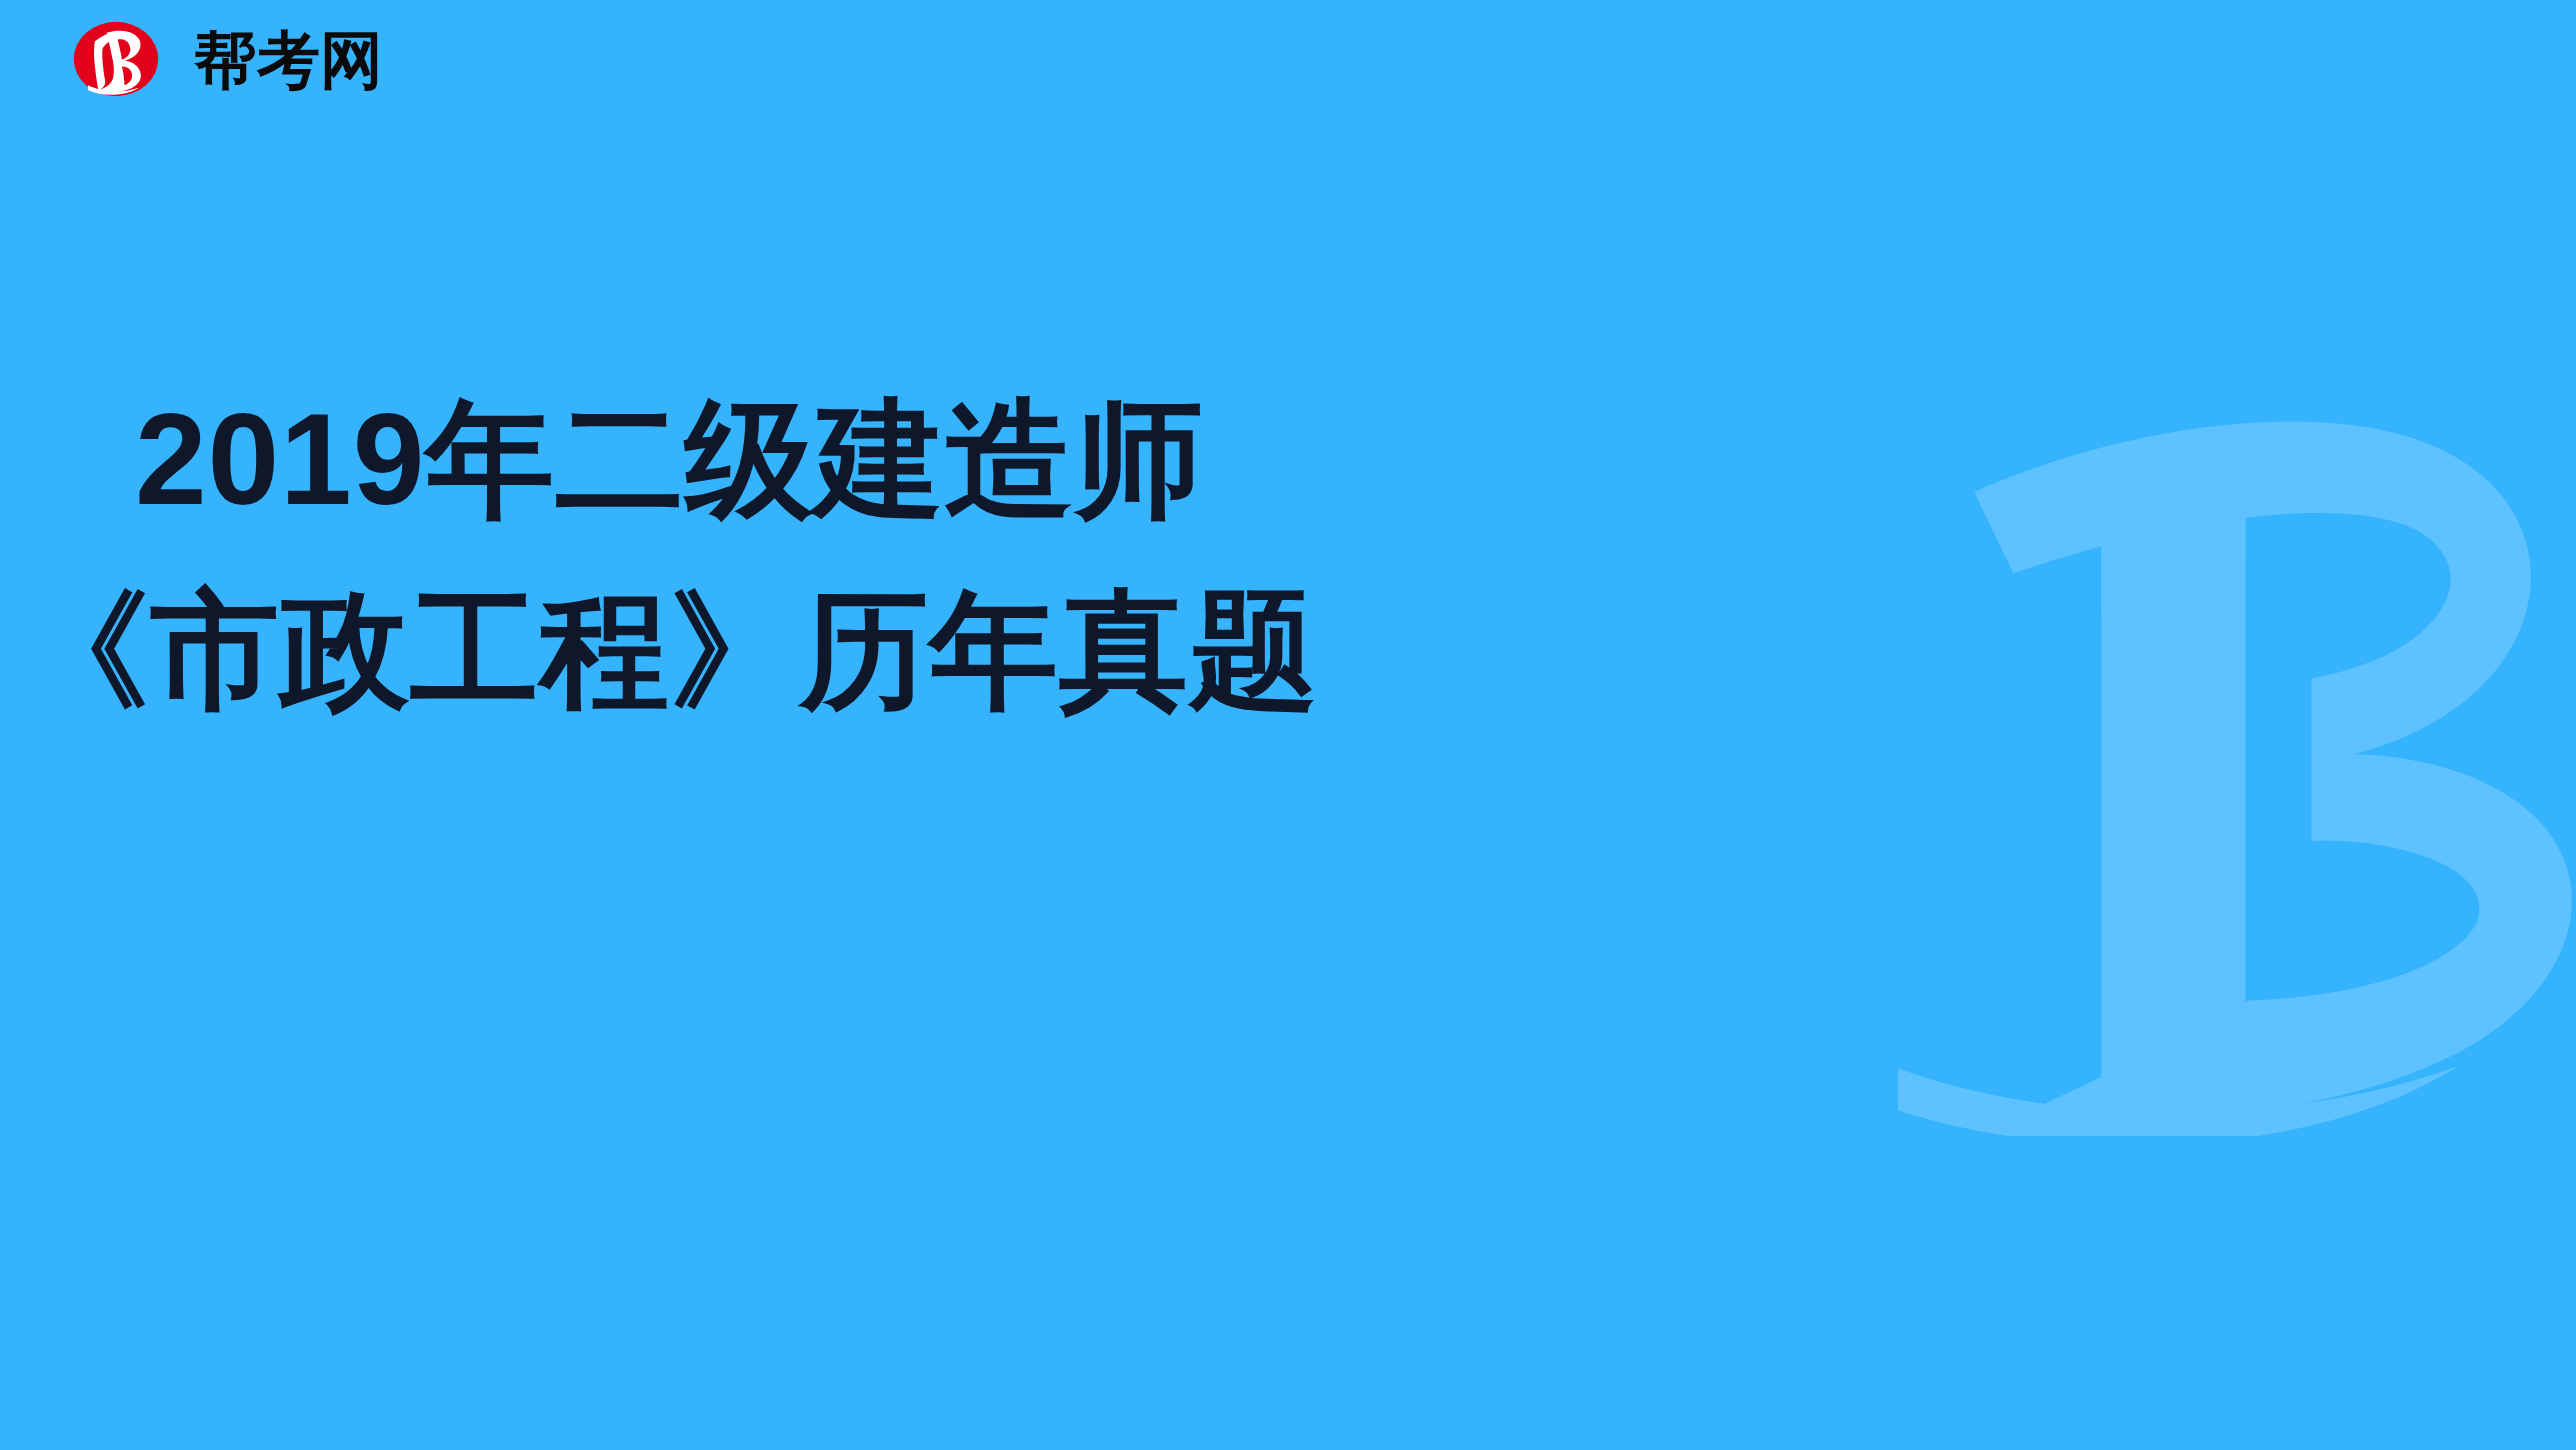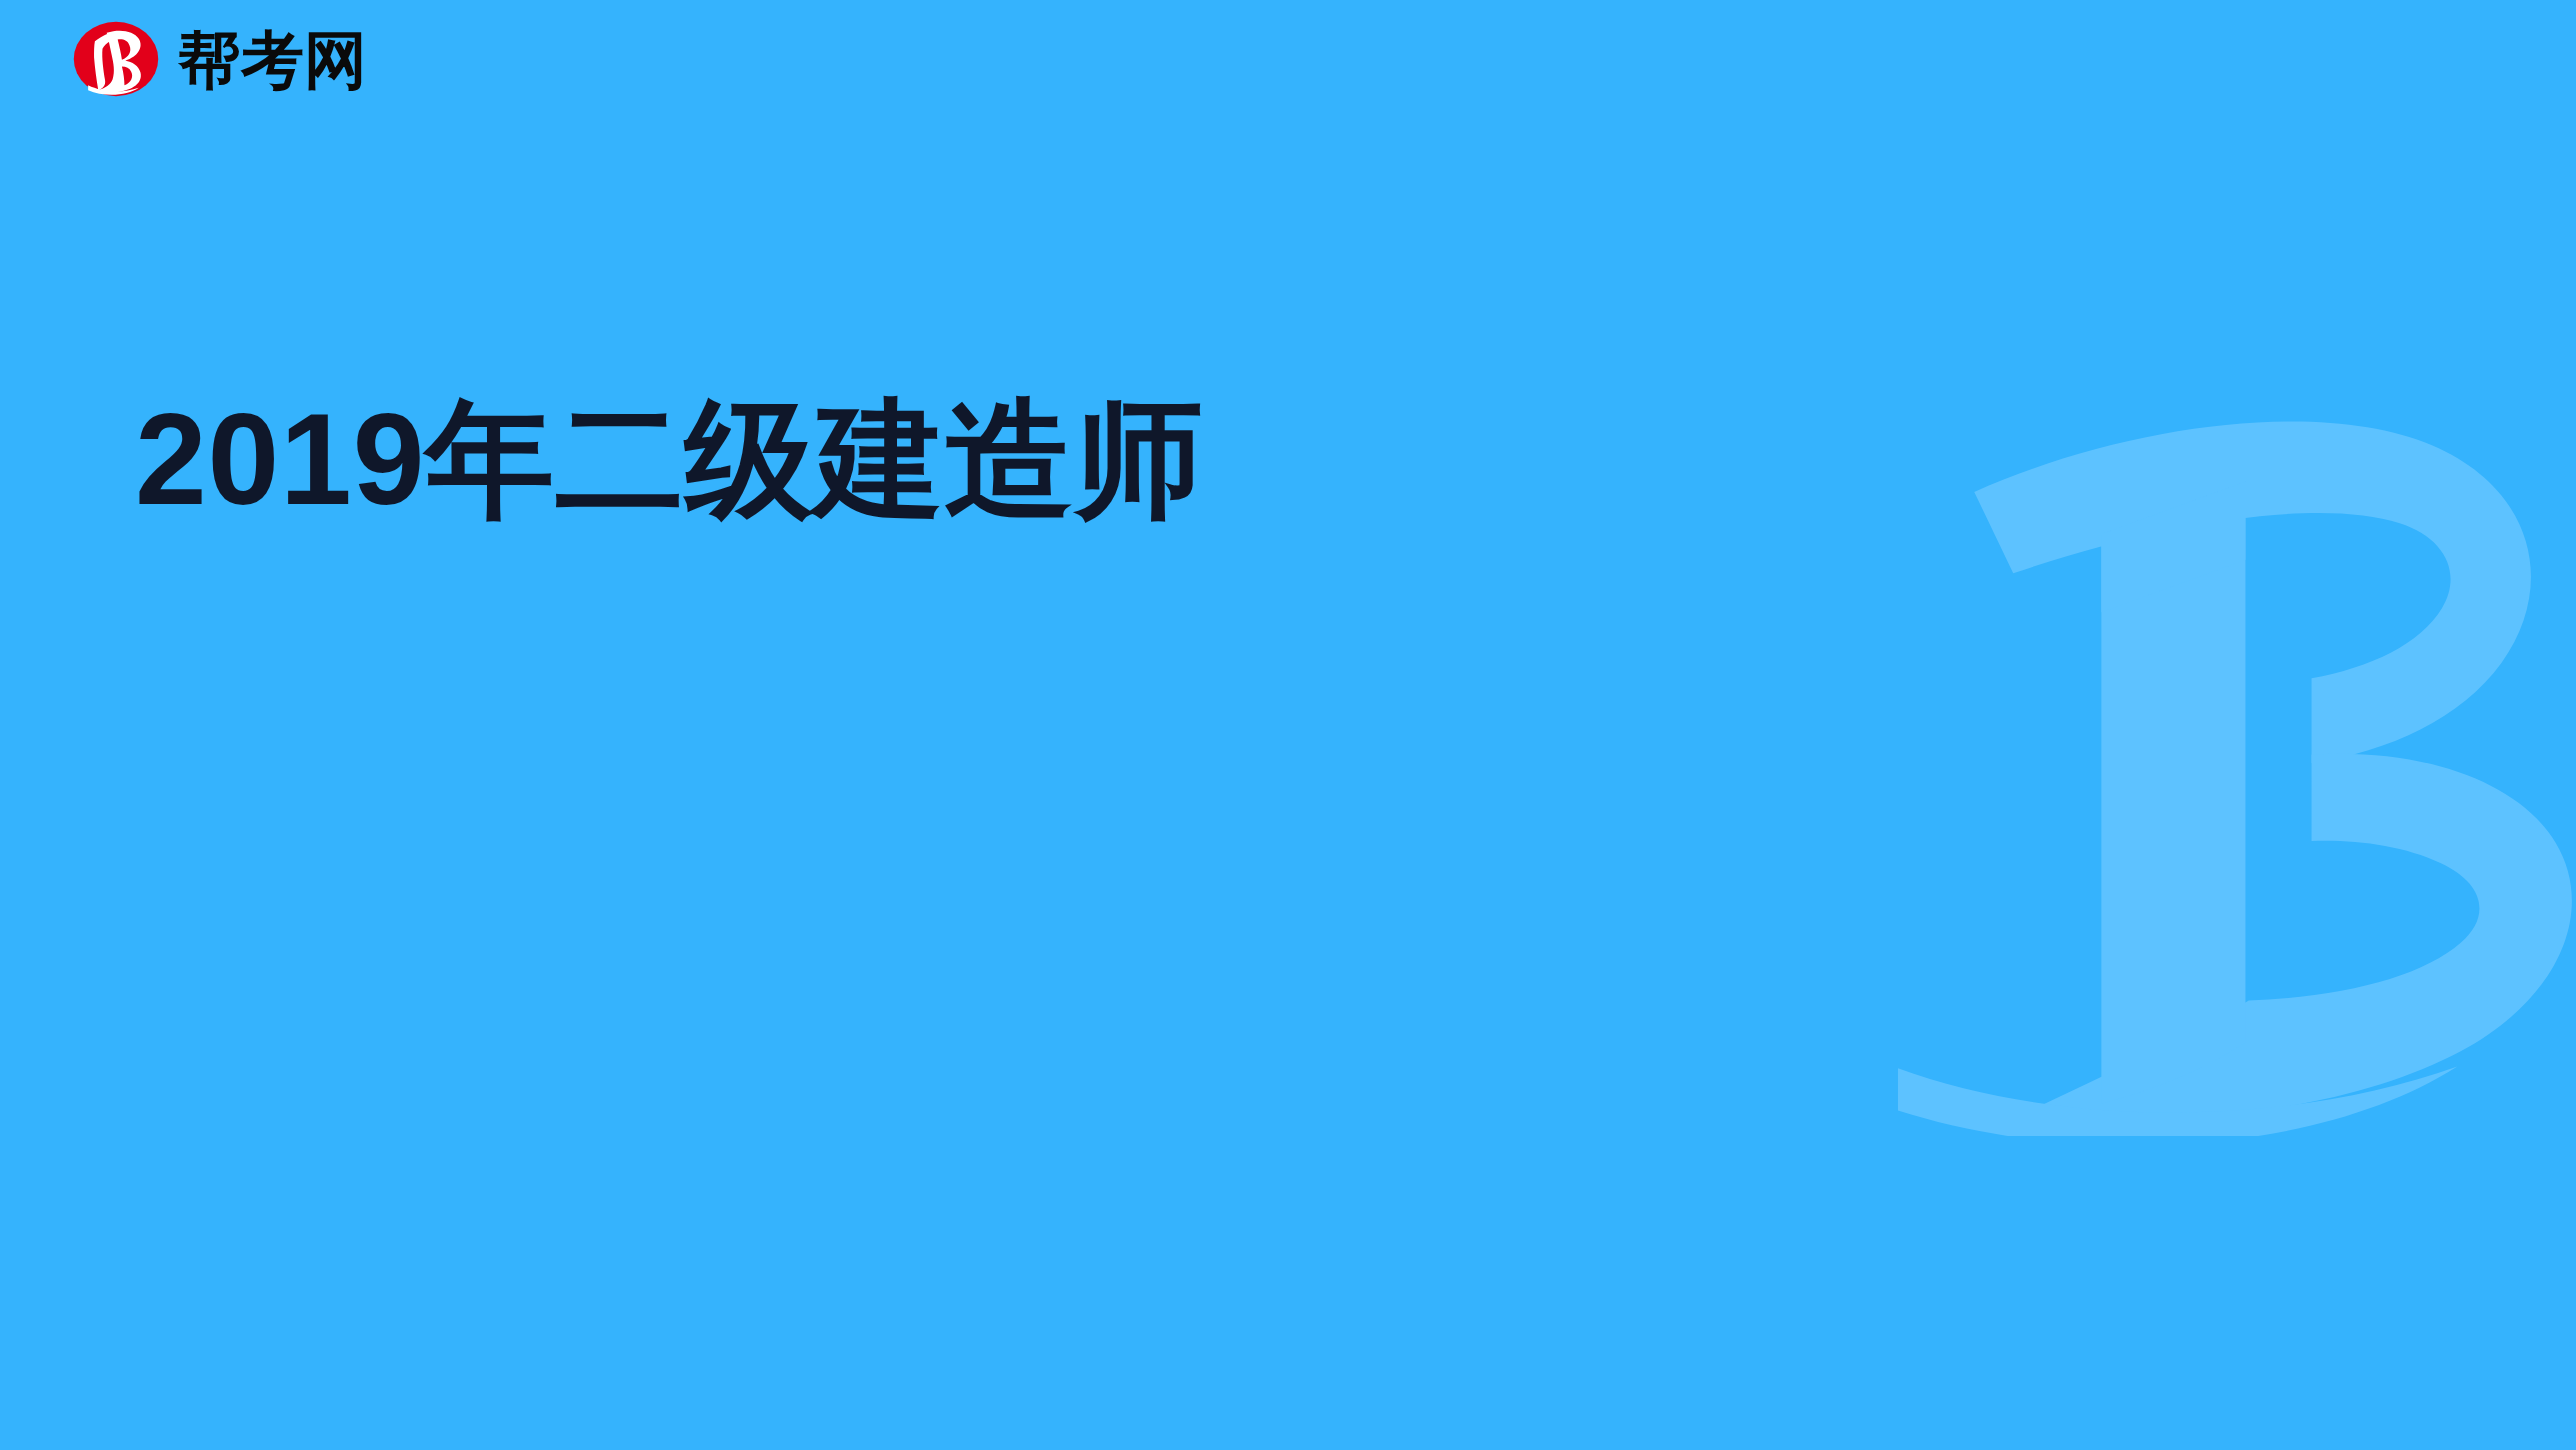--- a/index.html
+++ b/index.html
@@ -36,21 +36,21 @@
     height: 100%;
   }
 
   
   .logo {
     position: absolute;
     left: 66px;
     top: 18.6px;
     display: flex;
     align-items: center;
-    gap: 12px;
+    gap: 28px;
     height: 81px;
   }
   .logo-mark {
     position: relative;
     width: 100px;
     height: 76px;
     flex: 0 0 auto;
   }
   .logo-mark svg {
     display: block;
@@ -133,16 +133,17 @@
 
           <path d="M26 76 C 42 84, 66 86, 86 79 C 72 89, 44 90, 26 82 Z"></path>
         </g>
       </svg>
     </span>
     <span class="logo-text">帮考网</span>
   </div>
 
   <div class="title-block">
     <div class="title-line">2019年二级建造师</div>
+    <div class="title-line">《市政工程》历年真题</div>
   </div>
 
 </div>
 
 
 </body></html>

